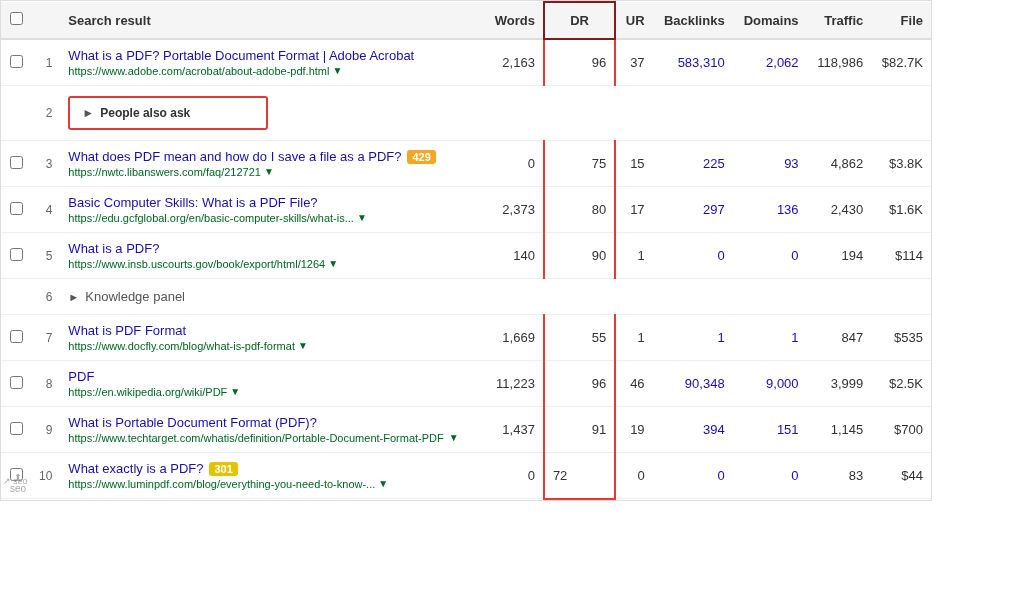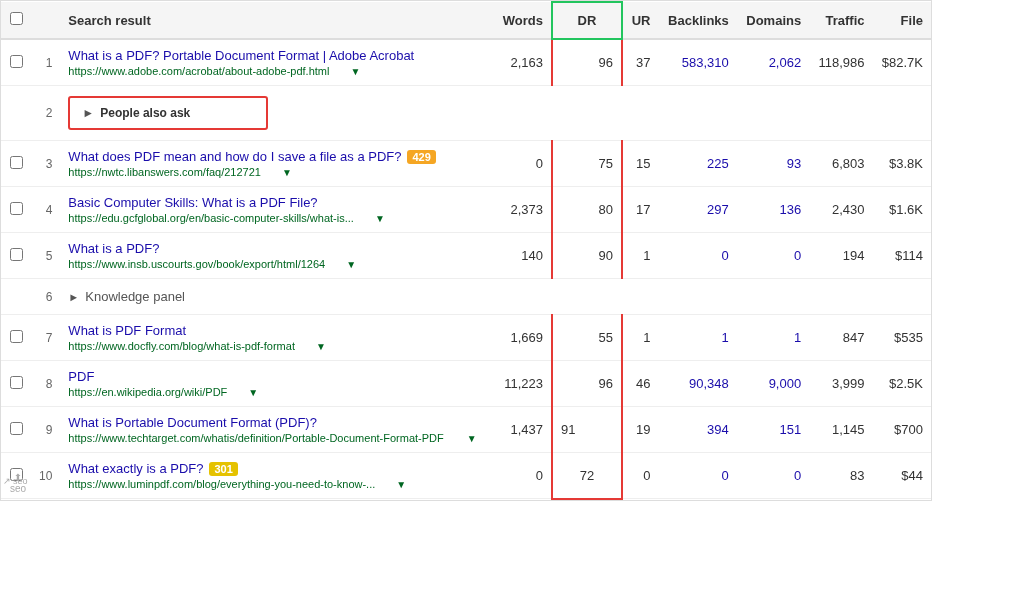--- a/index.html
+++ b/index.html
@@ -72,22 +72,21 @@
       color: #1a0dab;
       font-size: 13px;
       text-decoration: none;
       display: block;
       margin-bottom: 2px;
     }
     .result-url {
       color: #006621;
       font-size: 11px;
       display: flex;
-      align-items: center;
-      gap: 21px;
+      gap: 3px;
     }
     .result-url .arrow {
       color: #006621;
       font-size: 10px;
     }
     .blue-link {
       color: #1a0dab;
       text-decoration: none;
     }
     .zero-blue { color: #1a0dab; }
@@ -151,21 +150,21 @@
     
     td.dr-col {
       border-left: 2px solid #e53935;
       border-right: 2px solid #e53935;
     }
     
     tbody tr:last-child td.dr-col {
       border-bottom: 2px solid #e53935;
     }
     thead tr th.dr-col {
-      border: 2px solid #22c55e;
+      border: 2px solid #7f1d1d;
     }
   </style>
 </head>
 <body>
 
 <div class="table-container">
   <table>
     <thead>
       <tr>
         <th class="checkbox-col">
@@ -239,21 +238,21 @@
         <span class="result-url">
         <span>https://nwtc.libanswers.com/faq/212721</span>
         <span class="arrow">▼</span>
       </span>
       </td>
       <td class="words-col">0</td>
       <td class="dr-col" style="text-align:right;padding-left:44px;">75</td>
       <td class="ur-col">15</td>
       <td class="backlinks-col"><a href="#" class="blue-link">225</a></td>
       <td class="domains-col"><a href="#" class="blue-link">93</a></td>
-      <td class="traffic-col">6,803</td>
+      <td class="traffic-col">4,862</td>
       <td class="value-col">$3.8K</td>
     </tr>
         <tr>
       <td class="checkbox-col">
       <input type="checkbox" style="">
     </td>
       <td class="num-col">4</td>
       <td class="result-col">
         <a href="#" class="result-title">Basic Computer Skills: What is a PDF File?</a>
         <span class="result-url">
@@ -345,42 +344,42 @@
     </td>
       <td class="num-col">9</td>
       <td class="result-col">
         <a href="#" class="result-title">What is Portable Document Format (PDF)?</a>
         <span class="result-url" style="flex-wrap:wrap;">
         <span>https://www.techtarget.com/whatis/definition/Portable-Document-Format-PDF</span>
         <span class="arrow" style="margin-left:2px;">▼</span>
       </span>
       </td>
       <td class="words-col">1,437</td>
-      <td class="dr-col" style="text-align:left;">91</td>
+      <td class="dr-col" style="text-align:right;">91</td>
       <td class="ur-col">19</td>
       <td class="backlinks-col"><a href="#" class="blue-link">394</a></td>
       <td class="domains-col"><a href="#" class="blue-link">151</a></td>
       <td class="traffic-col">1,145</td>
       <td class="value-col">$700</td>
     </tr>
         <tr>
       <td class="checkbox-col seo-watermark" style="position:relative;">
         <input type="checkbox" style="">
         <span style="position:absolute;bottom:12px;left:2px;font-size:9px;color:#aaa;">↗ seo</span>
       </td>
       <td class="num-col">10</td>
       <td class="result-col">
         <a href="#" class="result-title">What exactly is a PDF?<span class="badge" style="background:#e5c200;">301</span></a>
         <span class="result-url">
         <span>https://www.luminpdf.com/blog/everything-you-need-to-know-...</span>
         <span class="arrow">▼</span>
       </span>
       </td>
       <td class="words-col">0</td>
-      <td class="dr-col" style="border-left:2px solid #e53935;border-right:2px solid #e53935;border-bottom:2px solid #e53935;text-align:center;border-radius:7px;">72</td>
+      <td class="dr-col" style="border-left:2px solid #e53935;border-right:2px solid #e53935;border-bottom:2px solid #e53935;text-align:left;border-radius:7px;">72</td>
       <td class="ur-col">0</td>
       <td class="backlinks-col"><span class="zero-blue">0</span></td>
       <td class="domains-col"><span class="zero-blue">0</span></td>
       <td class="traffic-col">83</td>
       <td class="value-col">$44</td>
     </tr>
       </tbody>
   </table>
 </div>
 

